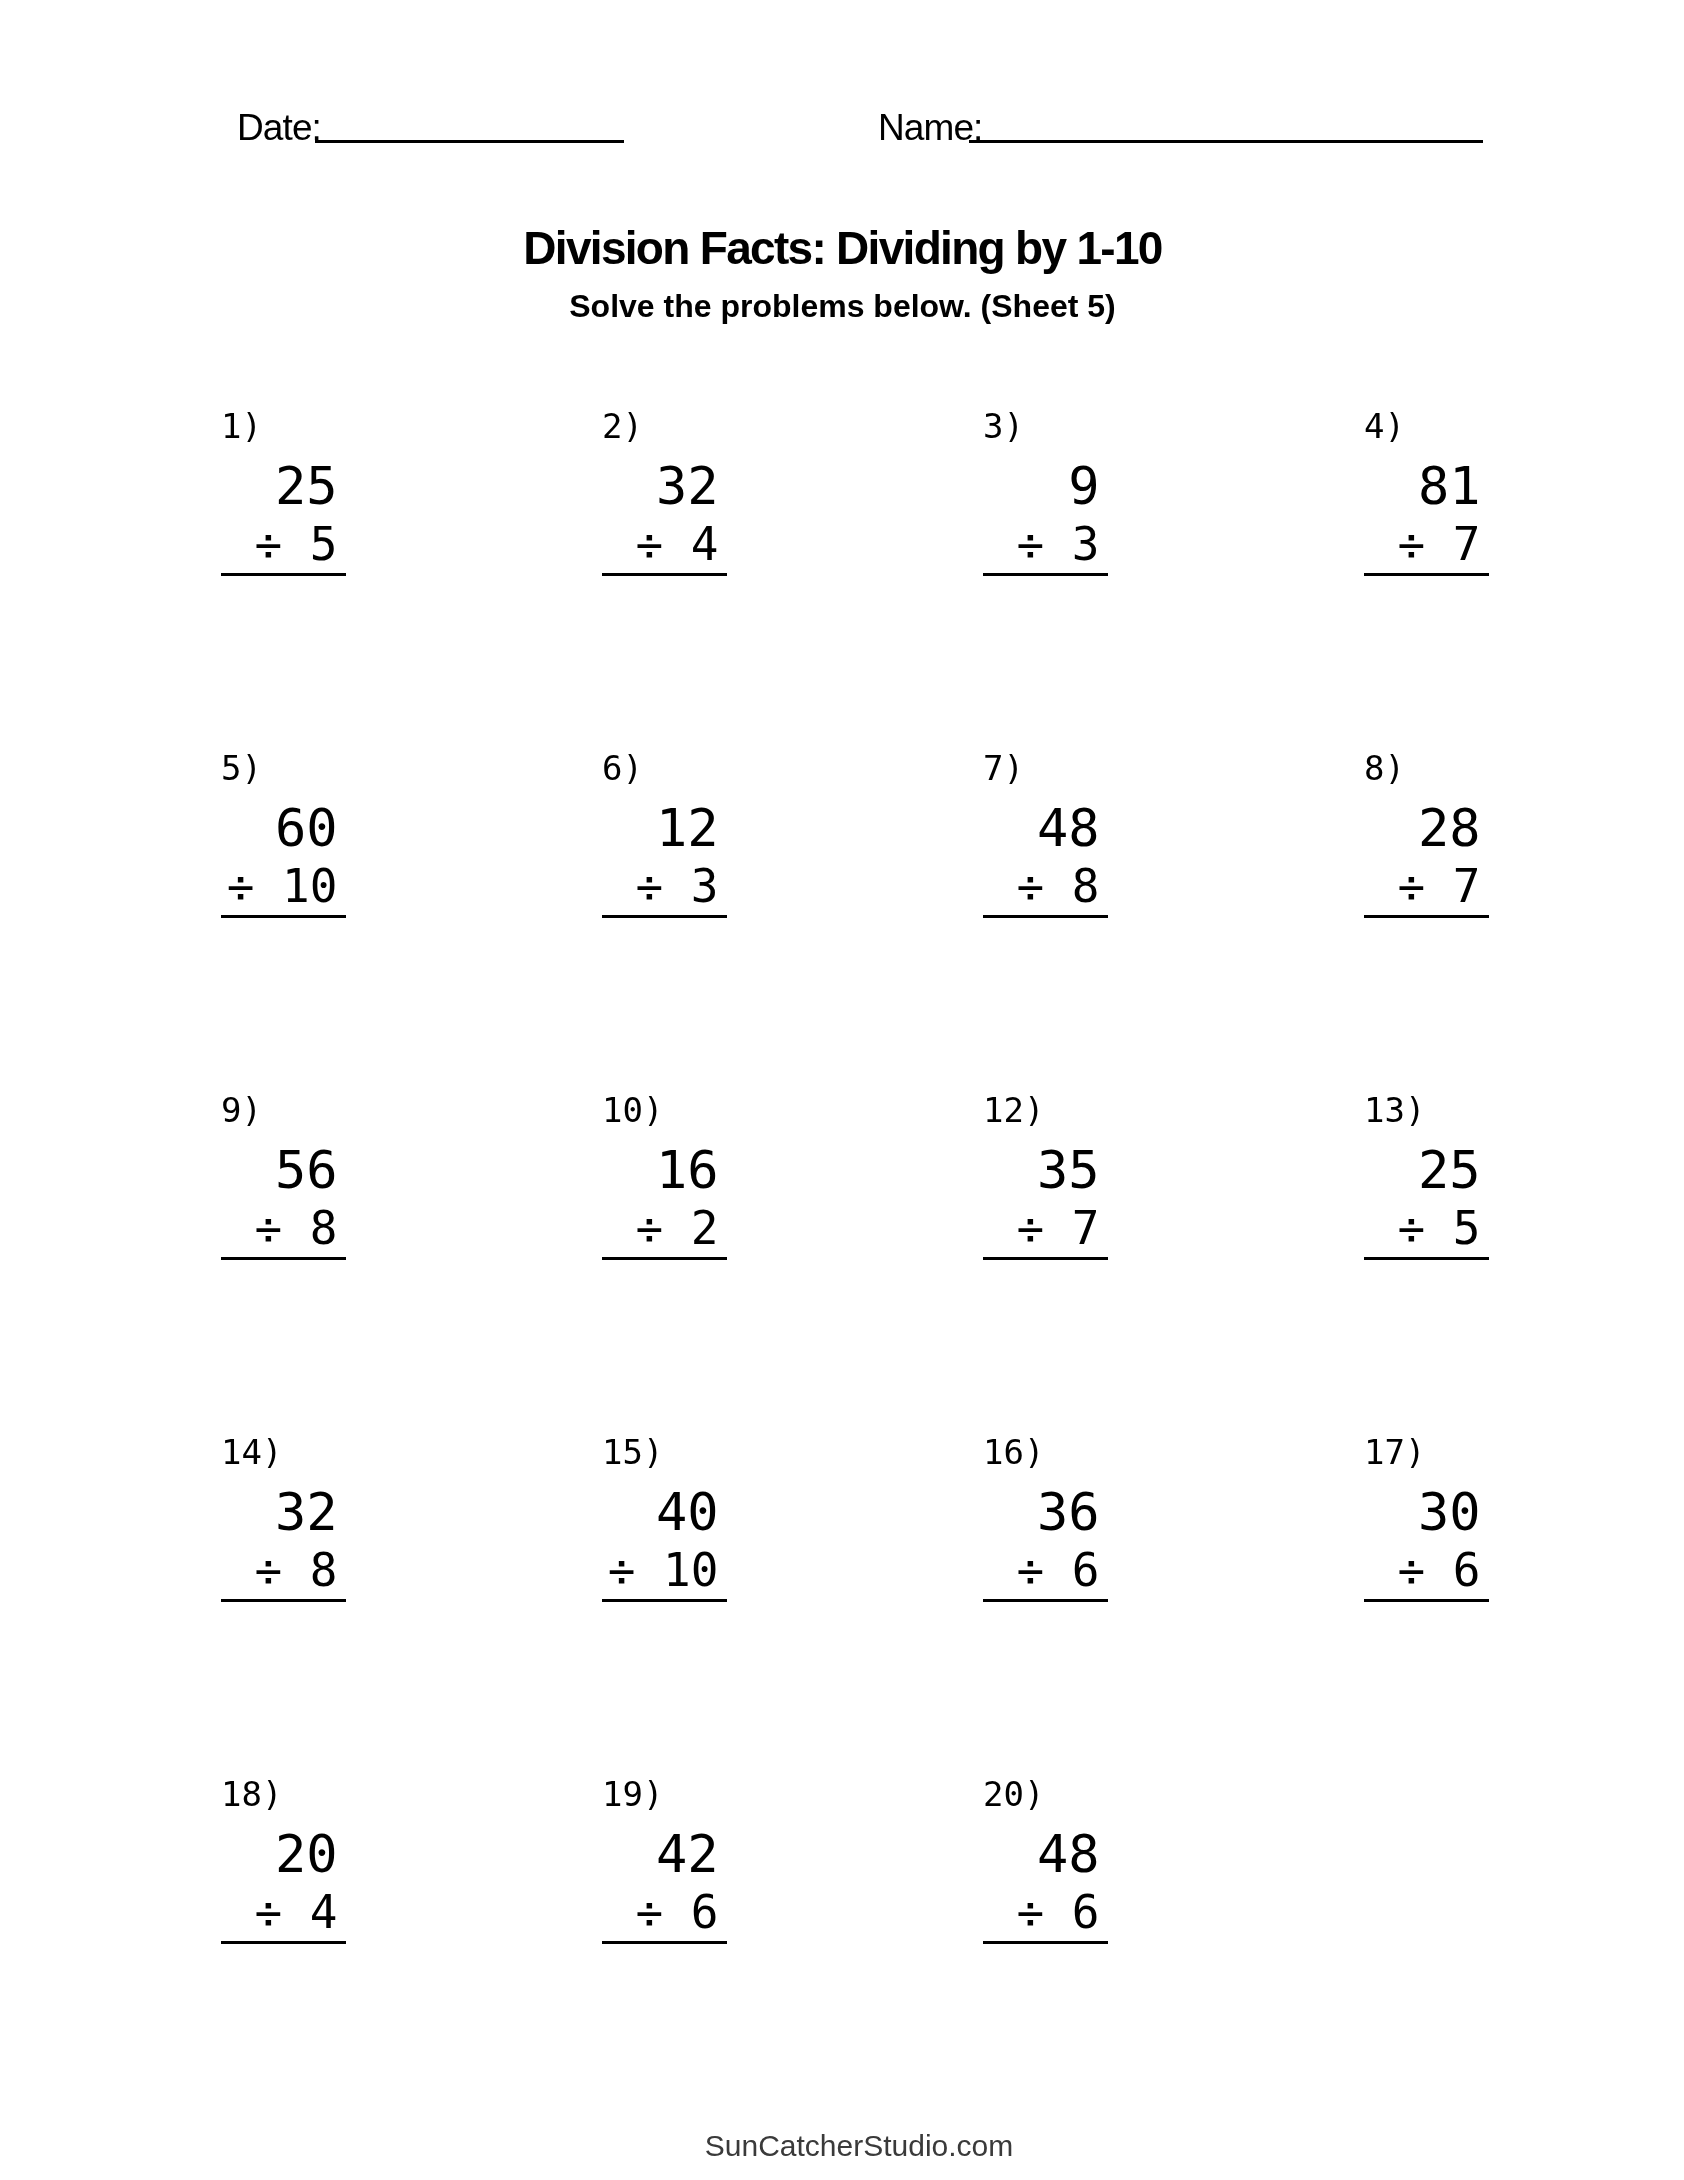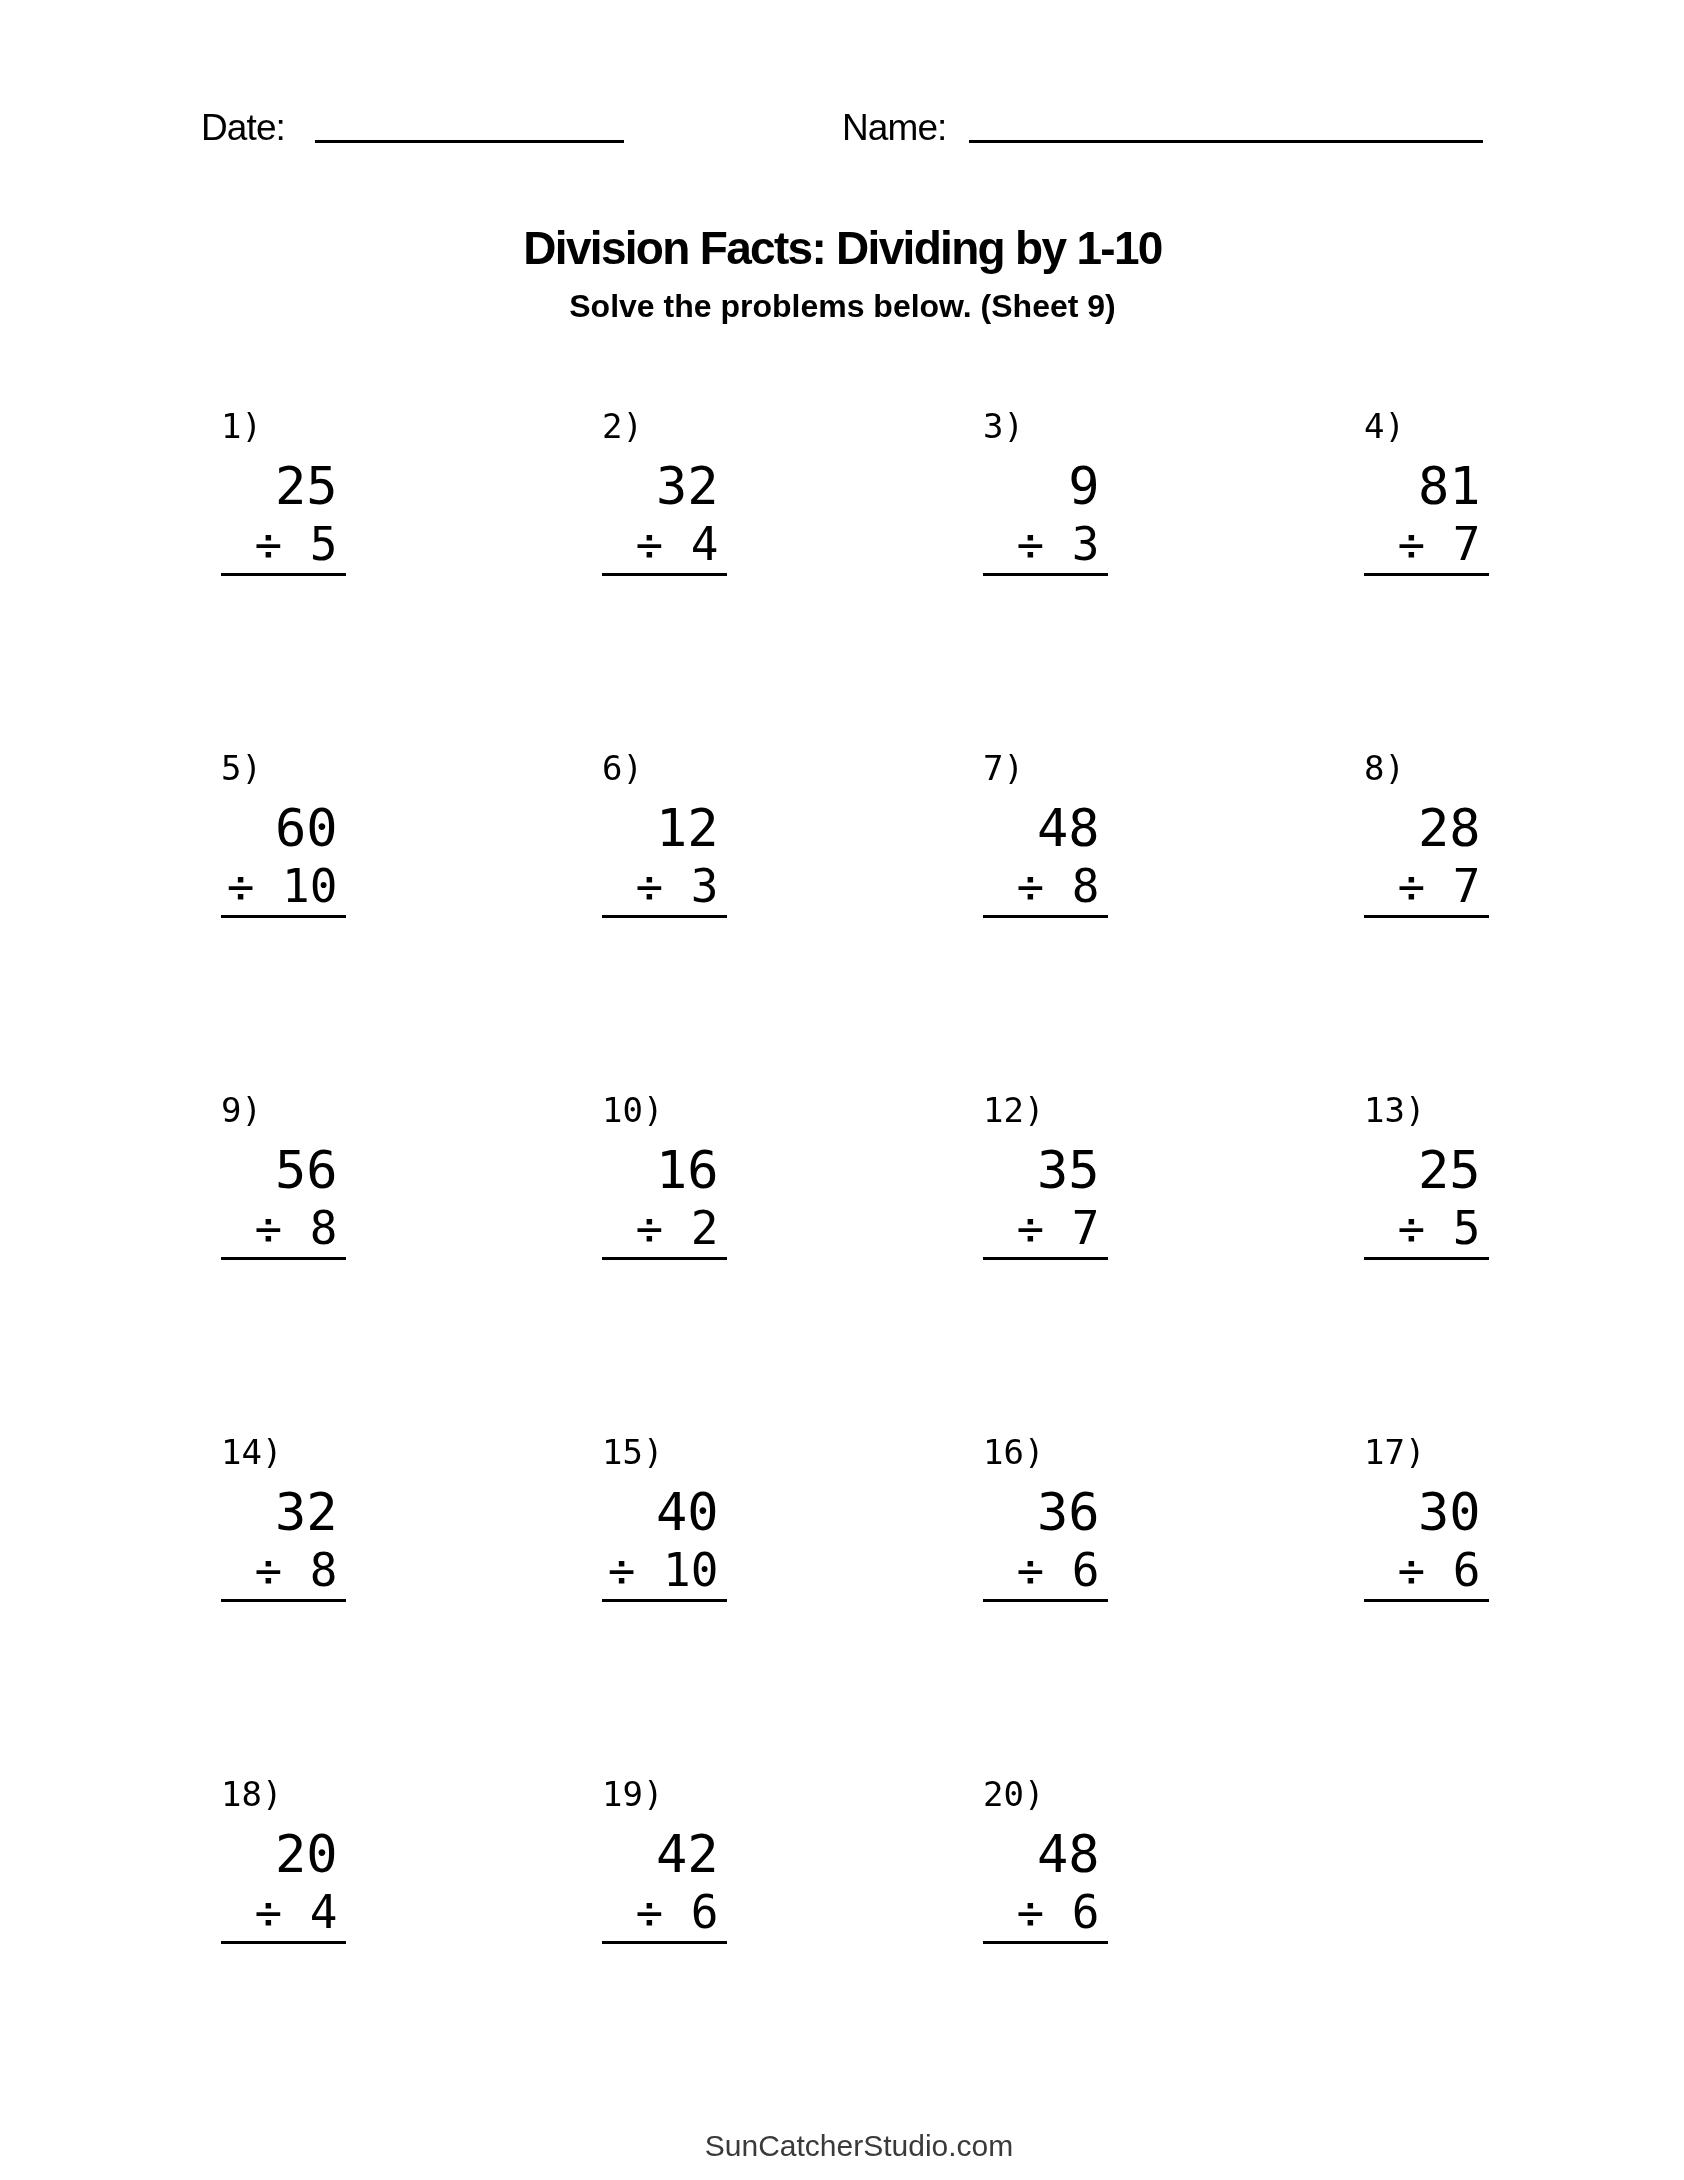--- a/index.html
+++ b/index.html
@@ -16,20 +16,21 @@
     overflow: hidden;
   }
 
   
   .fill-label {
     position: absolute;
     font-size: 37px;
     line-height: 1;
     letter-spacing: -0.9px;
     white-space: nowrap;
+    margin-left: 36px;
   }
   #date-label { left: 201px; top: 109px; }
   #name-label { left: 842px; top: 109px; }
 
   .fill-line {
     position: absolute;
     height: 0;
     border-bottom: 3.4px solid #000000;
   }
   #date-line { left: 315px; top: 140px; width: 309px; }
@@ -124,21 +125,21 @@
 </head>
 <body style="color: rgb(0, 0, 0); background: rgb(255, 255, 255);">
 
 <span id="date-label" class="fill-label">Date:</span>
 <div id="date-line" class="fill-line"></div>
 
 <span id="name-label" class="fill-label">Name:</span>
 <div id="name-line" class="fill-line"></div>
 
 <h1 id="title">Division Facts: Dividing by 1-10</h1>
-<div id="subtitle">Solve the problems below. (Sheet 9)</div>
+<div id="subtitle">Solve the problems below. (Sheet 5)</div>
 
 <div id="grid">
   <div class="problem">
     <div class="pnum">1)</div>
     <div class="dividend">25</div>
     <div class="oprow"><span class="op">÷</span> <span class="dvr">5</span></div>
     <div class="rule"></div>
   </div>
 
   <div class="problem">

